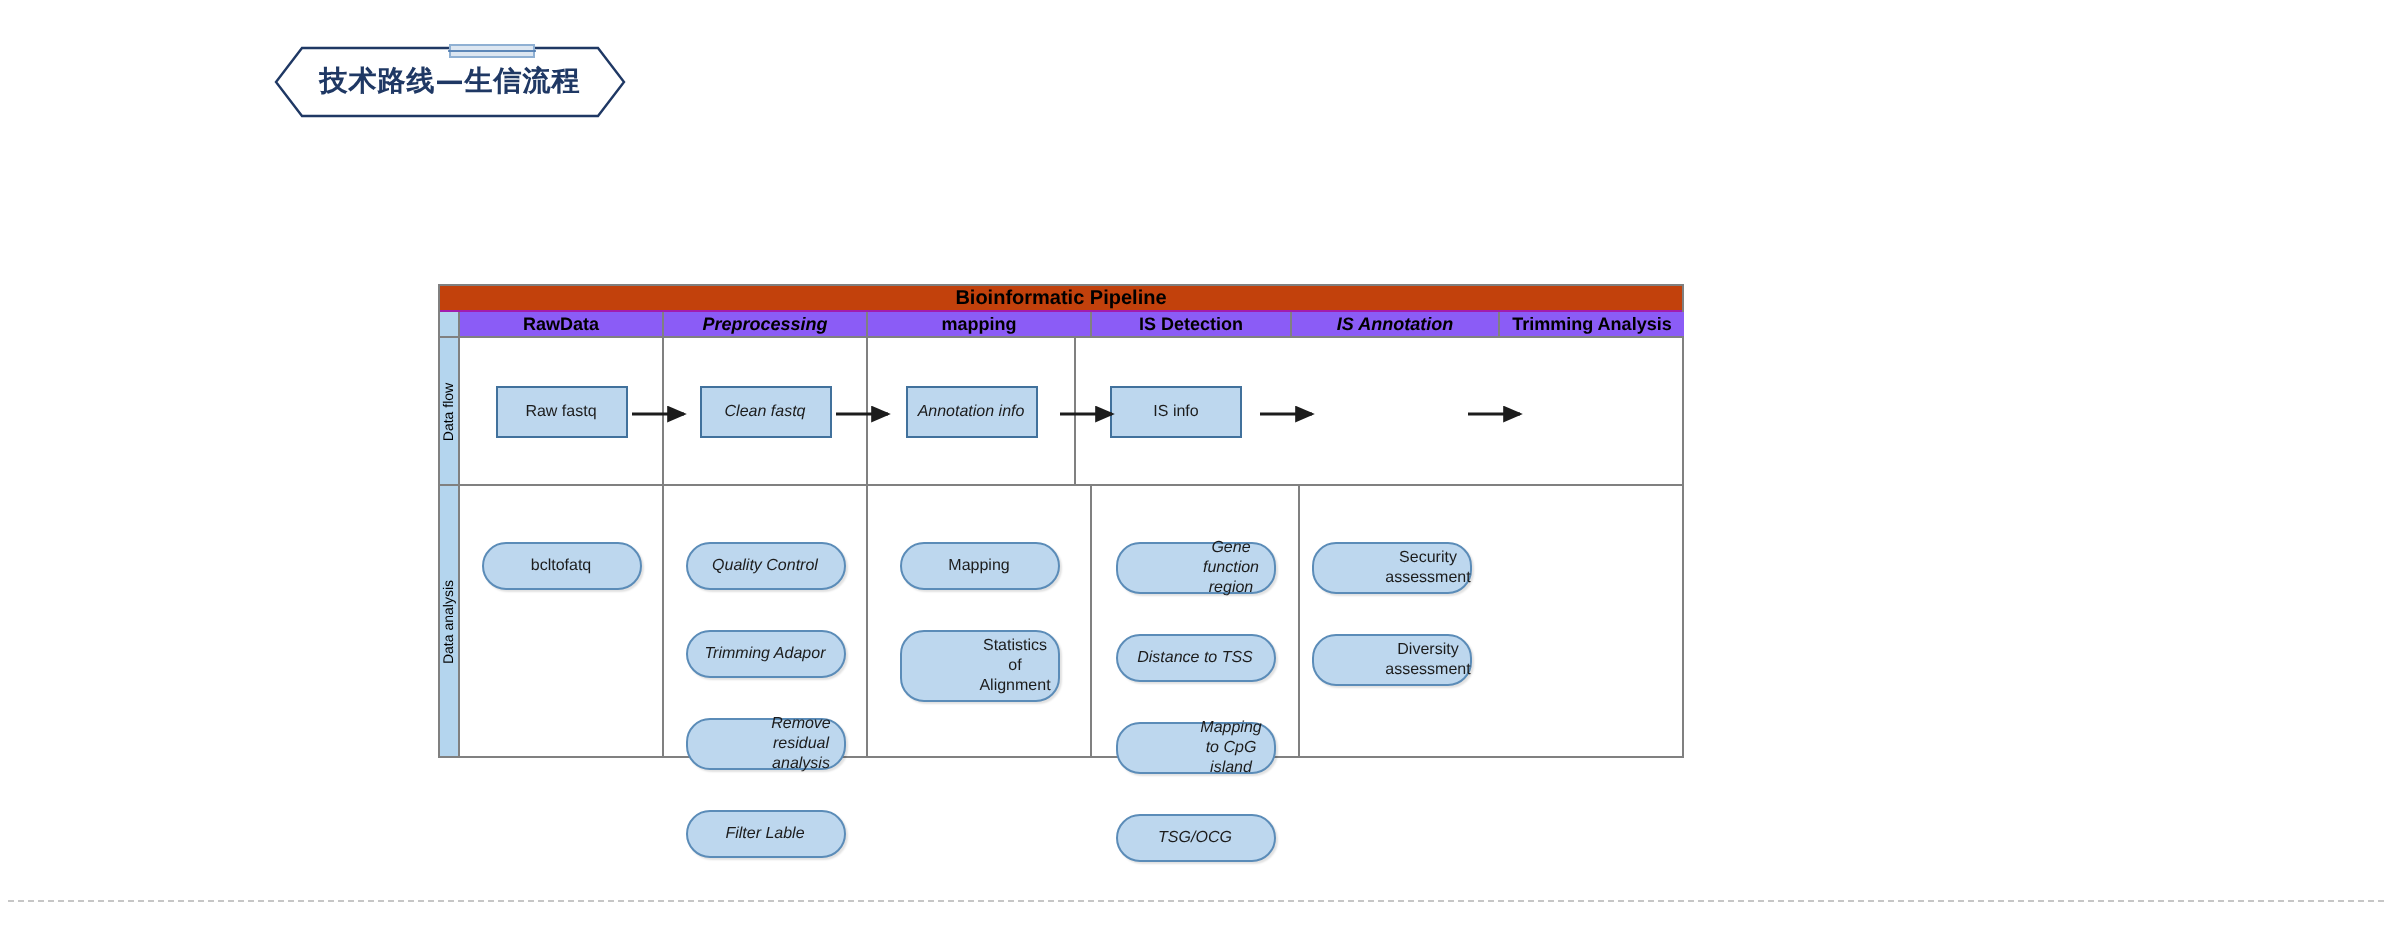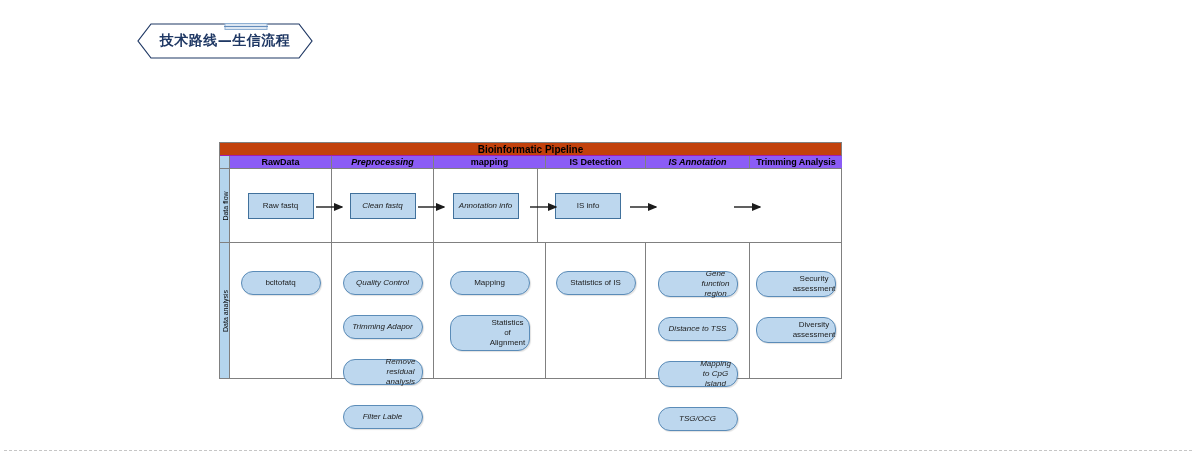--- a/index.html
+++ b/index.html
@@ -259,23 +259,20 @@
       <div class="round-box">Trimming Adapor</div>
       <div class="round-box two-line">Remove residual analysis</div>
       <div class="round-box">Filter Lable</div>
     </div>
 
     <div class="col-cell c2">
       <div class="round-box first">Mapping</div>
       <div class="round-box two-line">Statistics of Alignment</div>
     </div>
 
-    <div class="col-cell c3">
-      <div class="round-box first">Statistics of IS</div>
-    </div>
 
     <div class="col-cell c4">
       <div class="round-box first two-line">Gene function region</div>
       <div class="round-box">Distance to TSS</div>
       <div class="round-box two-line">Mapping to CpG island</div>
       <div class="round-box">TSG/OCG</div>
     </div>
 
     <div class="col-cell c5">
       <div class="round-box first two-line">Security assessment</div>

